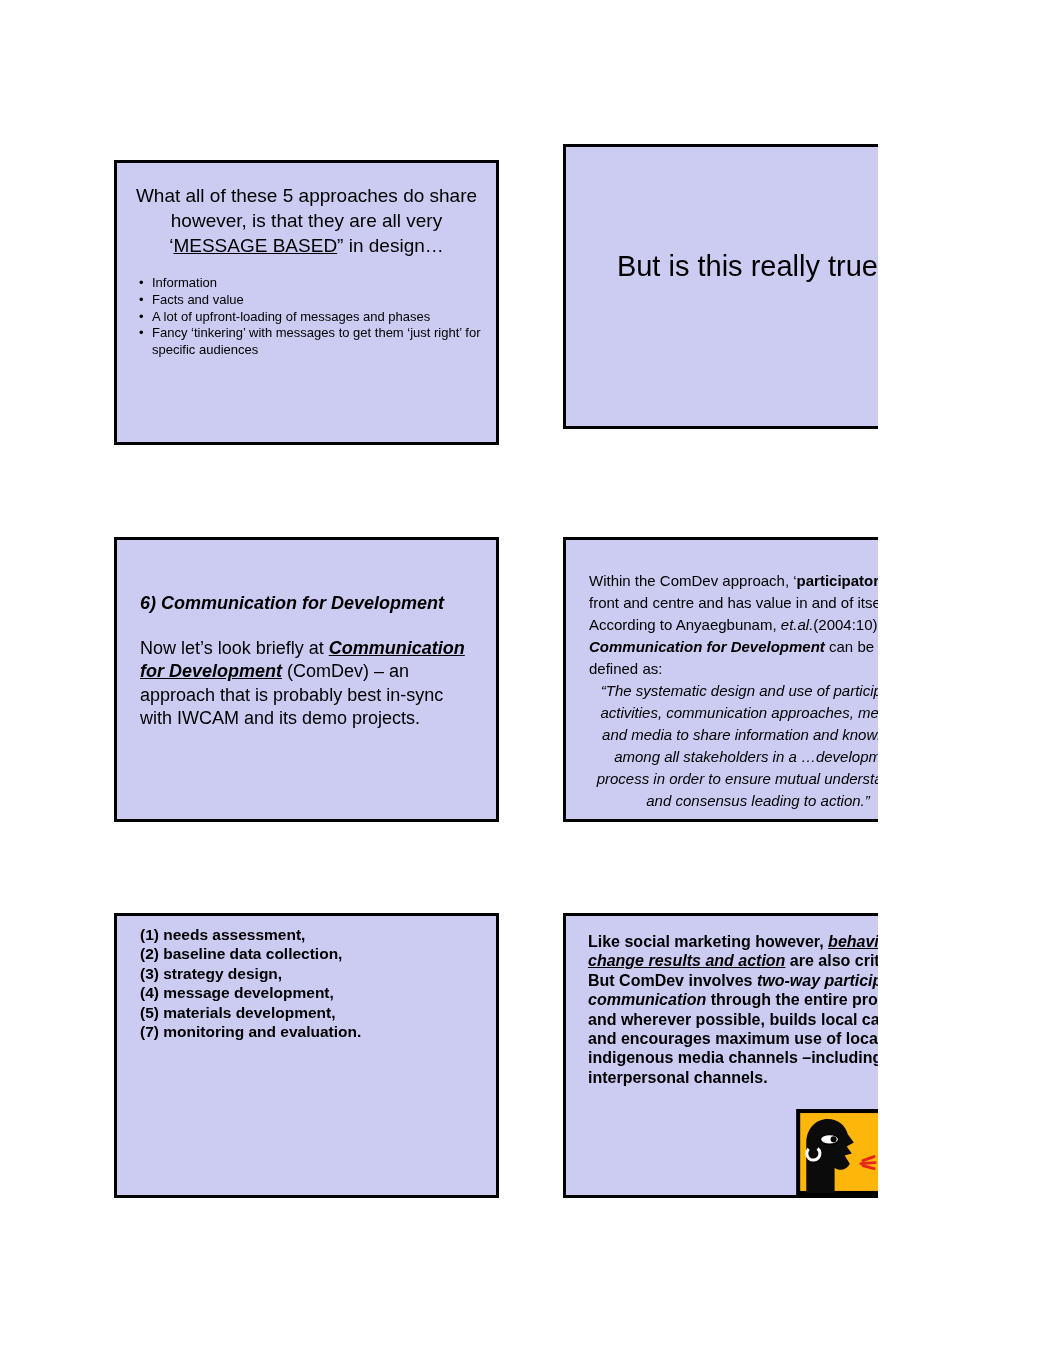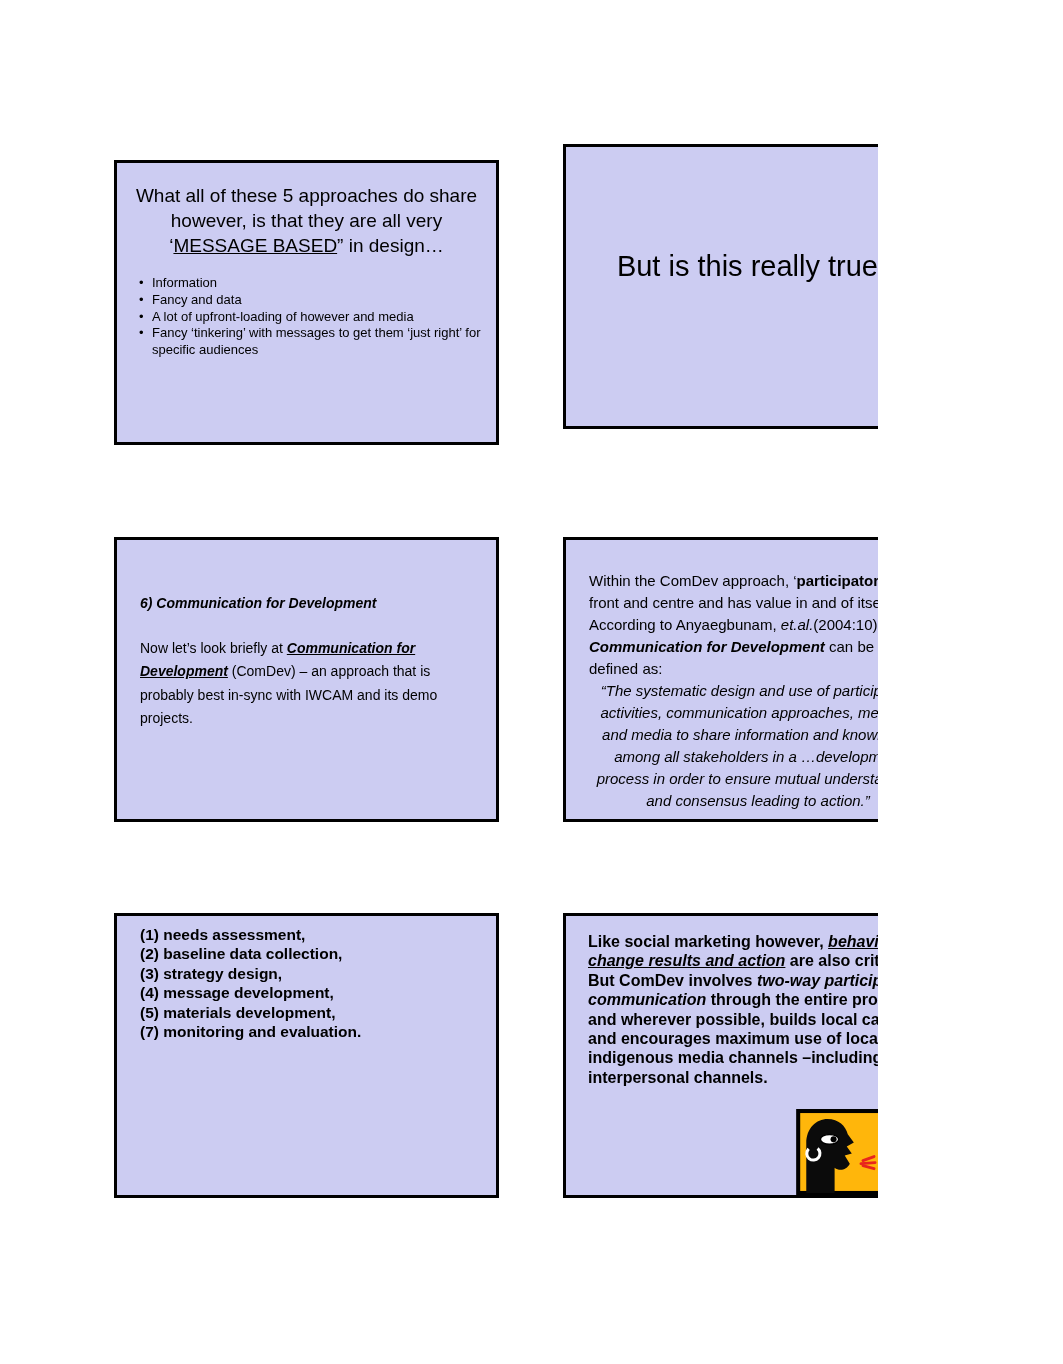--- a/index.html
+++ b/index.html
@@ -26,21 +26,21 @@
   
   .s1-title { padding:20px 17px 0 17px; text-align:center; font-size:19px; line-height:25px; }
   .s1-bullets { list-style:none; margin:17px 10px 0 22px; font-size:13px; line-height:16.8px; }
   .s1-bullets li { position:relative; padding-left:13px; }
   .s1-bullets li::before { content:"•"; position:absolute; left:0; top:0; }
 
   
   .s2-text { padding:100px 20px 0 20px; text-align:center; font-size:29px; line-height:38px; }
 
   
-  .s3-inner { padding:52px 22px 0 23px; font-size:14px; line-height:23.5px; }
+  .s3-inner { padding:52px 22px 0 23px; font-size:18px; line-height:23.5px; }
   .s3-heading { font-weight:bold; font-style:italic; margin-bottom:21px; }
 
   
   .s4-inner { padding:30px 18px 0 23px; font-size:15px; line-height:22px; }
   .s4-quote { font-style:italic;text-align:center; }
 
   
   .s5-inner { padding:9px 16px 0 23px; font-size:15.5px; font-weight:bold; line-height:19.4px; }
 
   
@@ -52,22 +52,22 @@
 </style>
 </head>
 <body>
 
 <div class="page">
 
   <div class="slide pos-s1">
     <div class="s1-title"><span>What all of these 5 approaches do share however, is that they are all very ‘</span><span class="u">MESSAGE BASED</span><span>” in design…</span></div>
     <ul class="s1-bullets">
       <li>Information</li>
-      <li>Fancy and data</li>
-      <li>A lot of upfront-loading of however and media</li>
+      <li>Facts and value</li>
+      <li>A lot of upfront-loading of messages and phases</li>
       <li>Fancy ‘tinkering’ with messages to get them ‘just right’ for specific audiences</li>
     </ul>
   </div>
 
   <div class="slide pos-s2">
     <div class="s2-text">But is this really true?</div>
   </div>
 
   <div class="slide pos-s3">
     <div class="s3-inner">

